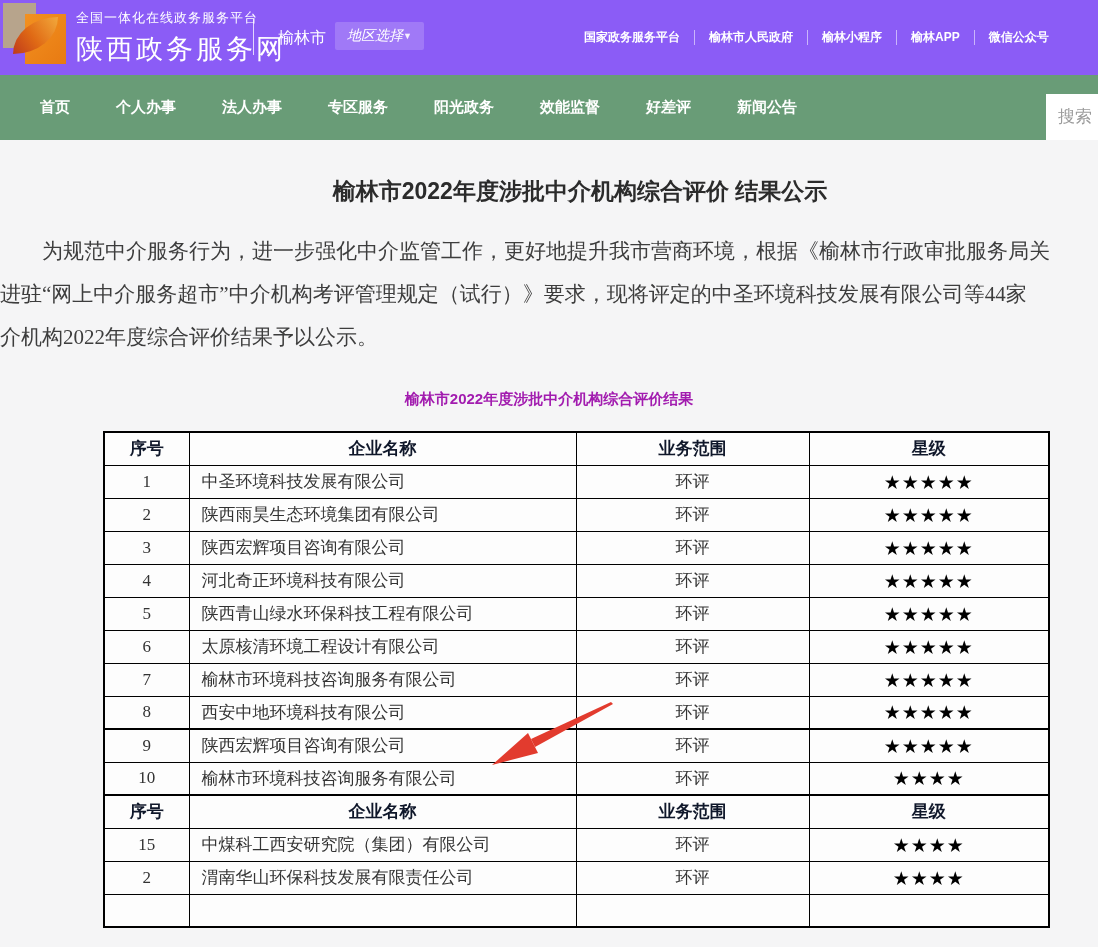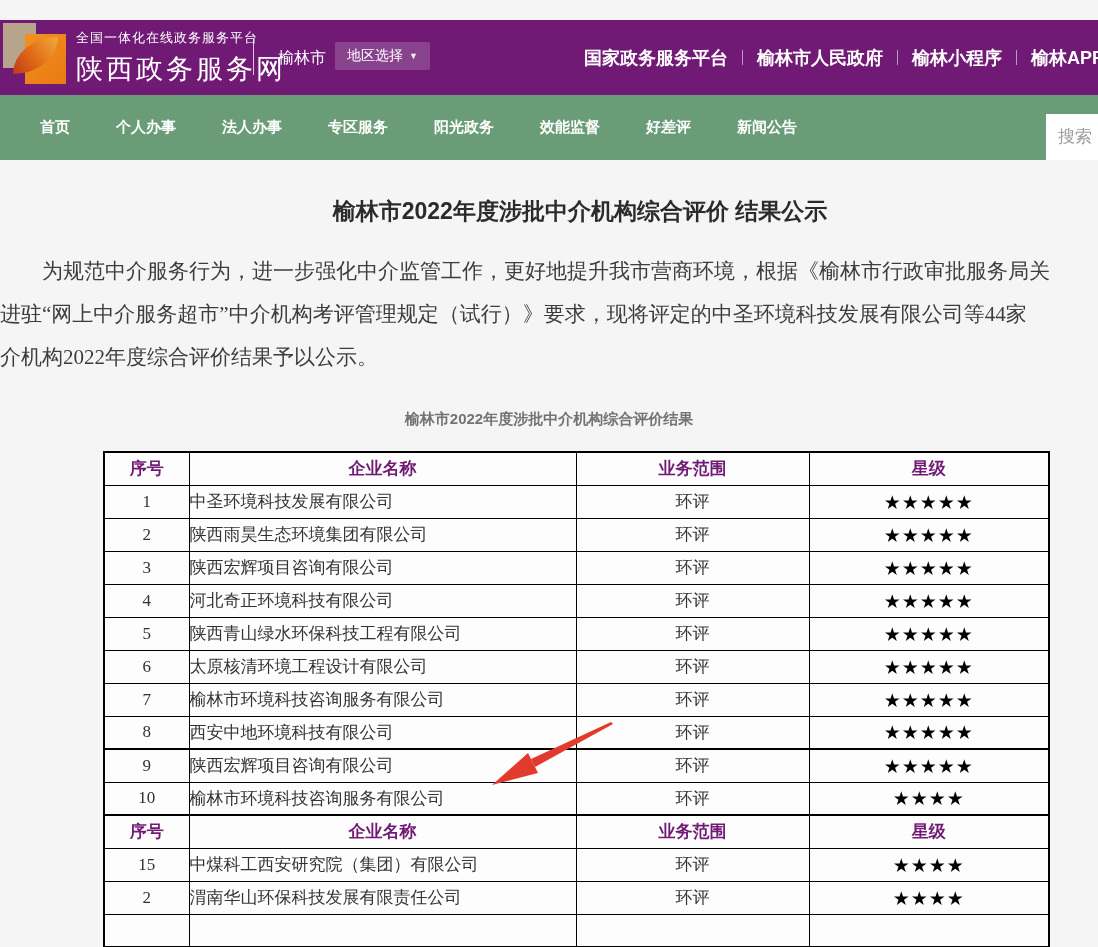--- a/index.html
+++ b/index.html
@@ -1,73 +1,73 @@
 <!DOCTYPE html>
 <html><head>
 <meta charset="utf-8">
 <style>
   * { margin:0; padding:0; box-sizing:border-box; }
   html,body { width:1098px; height:947px; overflow:hidden; background:#f5f5f6;
               font-family:"Liberation Sans","DejaVu Sans",sans-serif; }
 
   
-  .top-band { position:relative; height:75px; background:#701a75; color:#fff;margin-top:20px; }
+  .top-band { position:relative; height:75px; background:#8b5cf6; color:#fff; }
   .nav-band { position:relative; height:65px; background:#699c77; color:#fff; }
 
   .logo { position:absolute; left:3px; top:3px; width:64px; height:62px; cursor:pointer; }
   .logo-tan { position:absolute; left:0; top:0; width:33px; height:45px; background:#b7a48c; }
   .logo-orange { position:absolute; left:22px; top:11px; width:41px; height:50px;
                  background:linear-gradient(135deg,#f29120 0%,#e87a12 100%); }
   .logo-leaf { position:absolute; left:10px; top:14px; width:45px; height:37px;
                border-radius:100% 0 100% 0;
                background:linear-gradient(55deg,#bf3a1b 0%,#e06a15 45%,#f2a93b 100%); }
 
   .brand { position:absolute; left:76px; top:9px; }
   .brand-small { font-size:13px; letter-spacing:1px; }
   .brand-big { font-size:27px; letter-spacing:3px; margin-top:4px; font-weight:400; }
 
   .vdivider { position:absolute; left:253px; top:19px; width:1px; height:36px; background:rgba(255,255,255,.75); }
   .city-name { position:absolute; left:278px; top:28px; font-size:16px; cursor:pointer; }
   .region-btn { position:absolute; left:335px; top:22px; height:28px; padding:0 12px;
                 background:rgba(255,255,255,.18); color:#fff; font-size:14px; border:none;
-                display:flex; align-items:center; gap:6px; cursor:pointer; border-radius:2px; }
+                display:flex; align-items:center; cursor:pointer; border-radius:2px;font-style:italic; }
   .region-btn .chev { font-size:9px; opacity:.9; }
 
   .top-links { position:absolute; left:570px; top:0; height:75px; display:flex; align-items:center; white-space:nowrap; }
-  .top-links .tlink { font-size:18px; font-weight:bold; padding:0 14px; cursor:pointer; }
+  .top-links .tlink { font-size:12px; font-weight:bold; padding:0 14px; cursor:pointer; }
   .top-links .sep { width:1px; height:15px; background:rgba(255,255,255,.55); }
 
   .nav-list { display:flex; align-items:center; height:65px; padding-left:40px; list-style:none; }
   .nav-list li { font-size:15px; font-weight:bold; margin-right:46px; cursor:pointer; white-space:nowrap; }
   .search-box { position:absolute; left:1046px; top:19px; width:140px; height:46px;
                 background:#fff; border:none; outline:none; padding-left:12px;
                 font-size:17px; color:#555; font-family:"Liberation Sans","DejaVu Sans",sans-serif; }
   .search-box::placeholder { color:#9b9b9b; }
 
   
   .article { position:relative; width:1160px; }
   .page-title { margin-top:36px; text-align:center; font-size:23px; font-weight:bold;
                 color:#2b2b2b; height:30px; line-height:30px;
                 font-family:"Liberation Sans","DejaVu Sans",sans-serif; }
   .para { margin-top:24px; font-family:"Liberation Serif","DejaVu Serif",serif;
           font-size:21px; line-height:43px; color:#3d3d3d; }
   .para .pline { white-space:nowrap; }
   .para .pline.indent { text-indent:42px; }
   .table-caption { margin-top:30px; width:1098px; text-align:center; font-size:15px;
-                   font-weight:bold; color:#737373; height:20px; line-height:20px; }
+                   font-weight:bold; color:#a21caf; height:20px; line-height:20px; }
 
   
   table.eval { border-collapse:collapse; margin:22px 0 0 103px; width:945px;
                background:#fdfdfd; table-layout:fixed;
                font-family:"Liberation Serif","DejaVu Serif",serif; }
   table.eval td { border:1px solid #000; height:33px; text-align:center; font-size:17px;
                   color:#333; overflow:hidden; white-space:nowrap; }
   table.eval { border:2px solid #000; }
-  table.eval td.name { text-align:left; }
-  table.eval tr.hdr td { font-weight:bold; font-size:17px; color:#701a75; }
+  table.eval td.name { text-align:left; padding-left:12px; }
+  table.eval tr.hdr td { font-weight:bold; font-size:17px; color:#0f172a; }
   table.eval tr.block-start td { border-top:2px solid #000; }
   table.eval td.stars { font-size:19px; letter-spacing:1px; color:#000;
                         font-family:"DejaVu Sans",sans-serif; }
 
   
   .arrow-overlay { position:absolute; left:450px; top:515px; width:180px; height:90px;
                    pointer-events:none; }
 </style>
 </head>
 <body>

